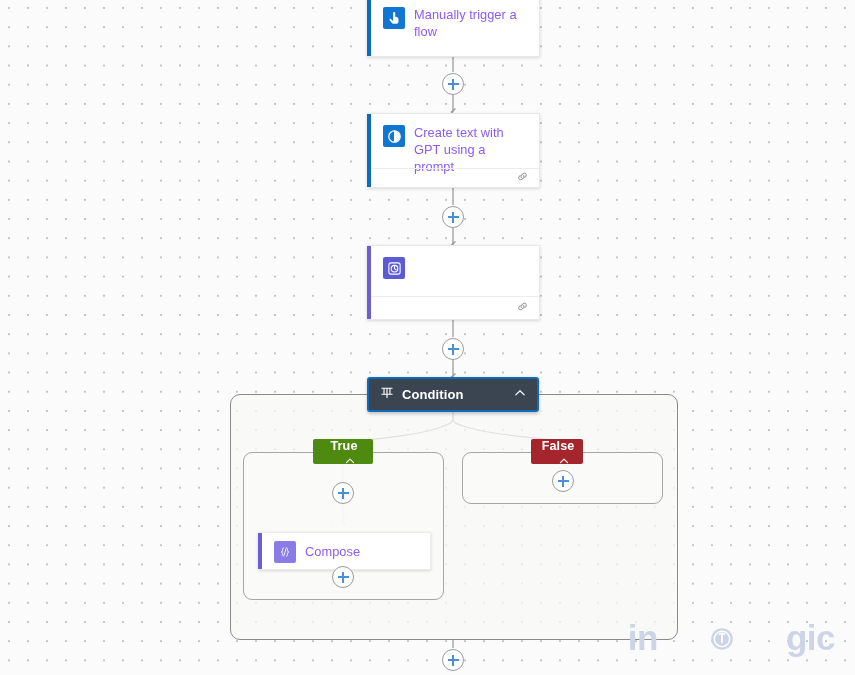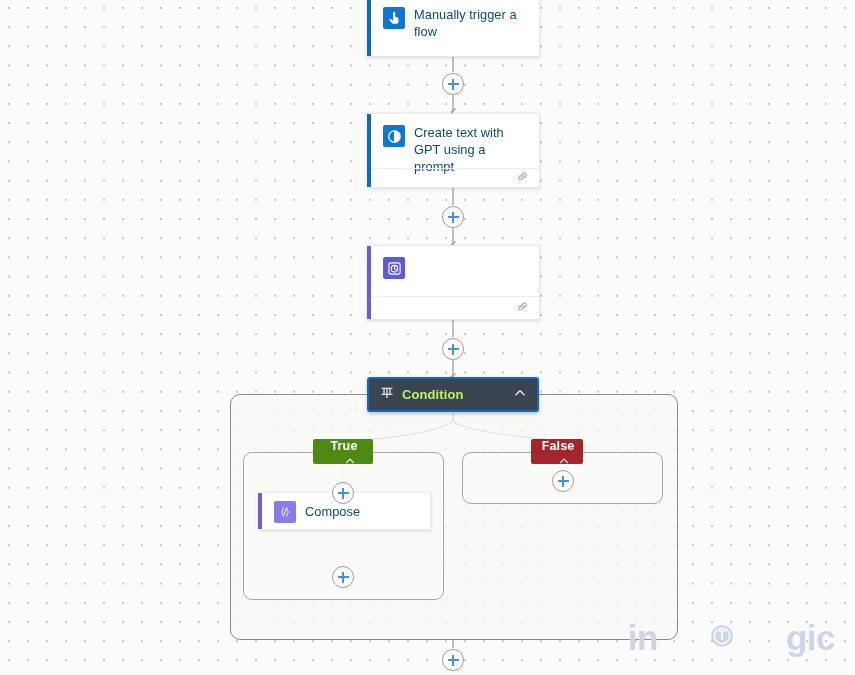--- a/index.html
+++ b/index.html
@@ -64,21 +64,21 @@
     border-radius: 2px;
     margin-right: 9px;
     margin-top: 1px;
     display: flex;
     align-items: center;
     justify-content: center;
   }
   .card-title {
     font-size: 12.8px;
     line-height: 17px;
-    color: #0c4a6e;
+    color: #8b5cf6;
     letter-spacing: 0.05px;
     max-width: 118px;
   }
   .card-foot {
     border-top: 1px solid #ededed;
     height: 22px;
     display: flex;
     align-items: center;
     justify-content: flex-end;
     padding-right: 10px;
@@ -114,21 +114,21 @@
     border: 2px solid #0f6cbd;
     border-radius: 3px;
     box-sizing: border-box;
     display: flex;
     align-items: center;
     padding: 0 10px 0 11px;
     box-shadow: 0 1.6px 3.6px rgba(0,0,0,0.22);
     cursor: pointer;
   }
   .cond-label {
-    color: #bef264;
+    color: #ffffff;
     font-size: 13px;
     font-weight: bold;
     margin-left: 8px;
     letter-spacing: 0.1px;
   }
   .cond-chev {
     margin-left: auto;
   }
 
   
@@ -190,21 +190,21 @@
     user-select: none;
     pointer-events: none;
   }
   #watermark .wm-text {
     font-size: 35px;
     font-weight: bold;
     color: #ccd5e8;
     letter-spacing: -0.5px;
     line-height: 1;
     display: flex;
-    align-items: flex-start;
+    align-items: center;
     gap: 48px;
   }
 </style>
 </head>
 <body>
 
 <div id="canvas">
 
   <svg id="wires" viewBox="0 0 855 675" xmlns="http://www.w3.org/2000/svg">
     <defs>
@@ -323,21 +323,21 @@
 
   <div class="pill false" style="left:531px; top:439px; width:52px;">
     <span class="pill-label">False</span>
     <span class="pill-chev">
       <svg width="12" height="12" viewBox="0 0 16 16" xmlns="http://www.w3.org/2000/svg">
         <path d="M3.2 10.2 L8 5.4 L12.8 10.2" fill="none" stroke="#ffffff" stroke-width="1.5" stroke-linecap="round" stroke-linejoin="round"></path>
       </svg>
     </span>
   </div>
 
-  <div class="compose" style="left:258px; top:492px; width:173px; height:38px;">
+  <div class="compose" style="left:258px; top:532px; width:173px; height:38px;">
     <span class="accent" style="position:absolute; left:0; top:0; bottom:0; width:4px; background:#6c5fd4;"></span>
     <span class="card-icon" style="background:#8a7ce8;">
       <svg width="14" height="14" viewBox="0 0 16 16" xmlns="http://www.w3.org/2000/svg">
         <path d="M6.3 3.2 C5.0 3.2 5.2 5.2 5.2 6.3 C5.2 7.2 4.4 8 3.6 8 C4.4 8 5.2 8.8 5.2 9.7 C5.2 10.8 5.0 12.8 6.3 12.8" fill="none" stroke="#ffffff" stroke-width="1.05" stroke-linecap="round"></path>
         <path d="M9.7 3.2 C11.0 3.2 10.8 5.2 10.8 6.3 C10.8 7.2 11.6 8 12.4 8 C11.6 8 10.8 8.8 10.8 9.7 C10.8 10.8 11.0 12.8 9.7 12.8" fill="none" stroke="#ffffff" stroke-width="1.05" stroke-linecap="round"></path>
         <line x1="9.0" y1="4.6" x2="7.0" y2="11.4" stroke="#ffffff" stroke-width="1.05" stroke-linecap="round"></line>
       </svg>
     </span>
     <span class="card-title" style="margin-left:0;">Compose</span>
   </div>

